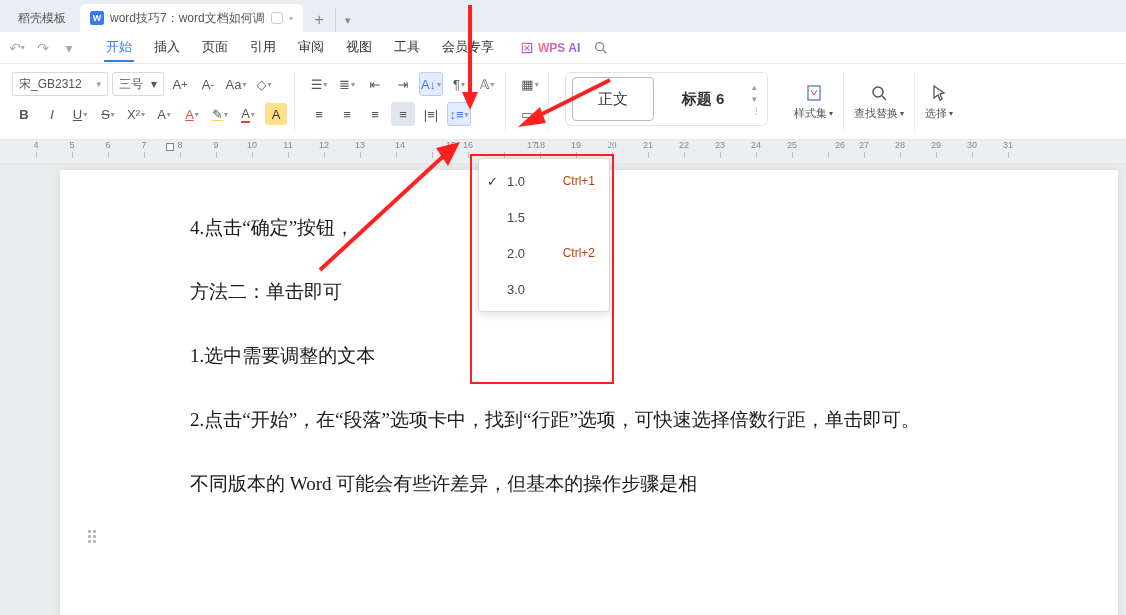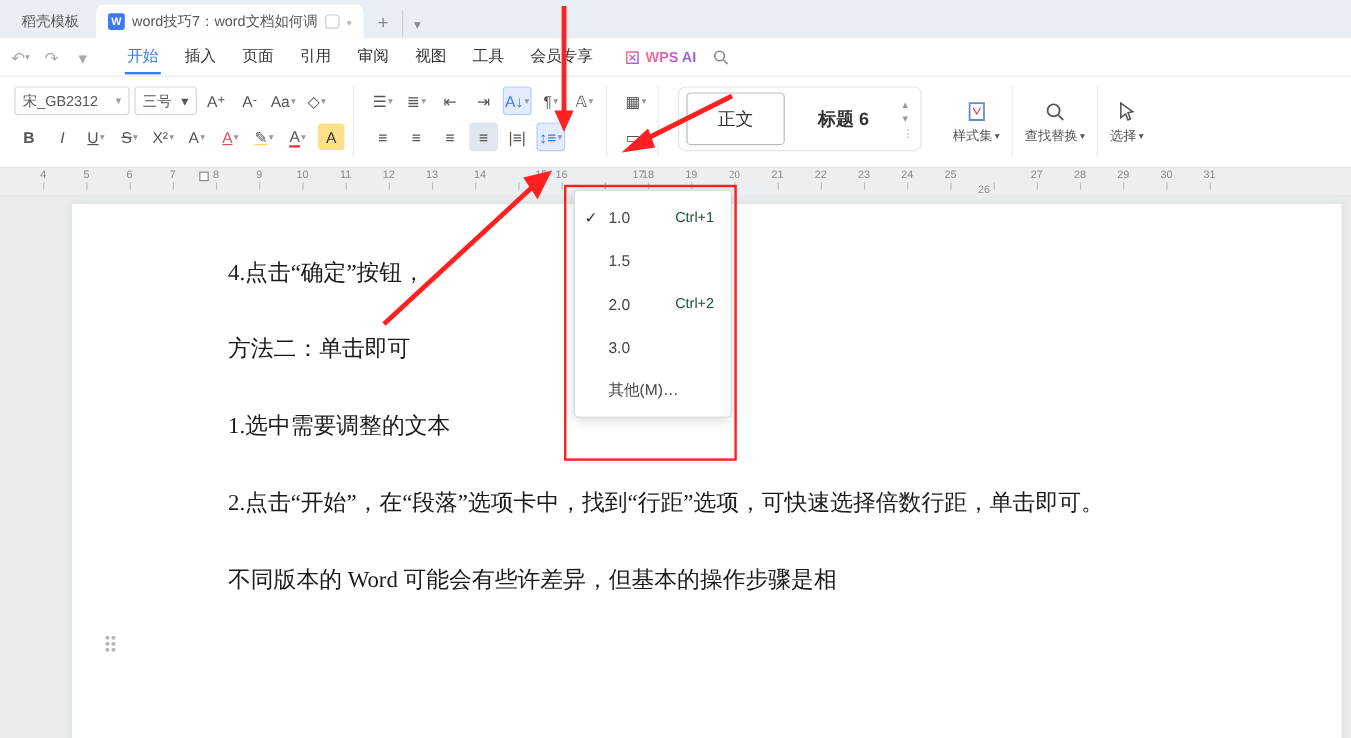--- a/index.html
+++ b/index.html
@@ -46,21 +46,21 @@
   .ruler .num { position:absolute; top:0; transform:translateX(-50%); }
   .ruler .indent { position:absolute; top:3px; width:8px; height:8px; border:1px solid #888; background:#fff; }
   .doc-area { position:relative; height:451px; background:#e8eced; }
   .paper { position:absolute; left:60px; top:6px; right:8px; bottom:-200px; background:#fff; box-shadow:0 0 8px rgba(0,0,0,.07); padding:40px 90px 0 130px; }
   .para { font-size:19px; color:#1a1a1a; line-height:1.9; margin:0 0 28px 0; font-family:"SimSun","宋体",serif; }
   .handle { position:absolute; left:88px; top:366px; width:12px; height:12px; display:grid; grid-template-columns:repeat(2,3px); grid-auto-rows:3px; gap:2px; }
   .handle span { width:3px; height:3px; background:#b0b5ba; border-radius:1px; }
   .dropdown { position:absolute; top:158px; left:478px; width:132px; background:#fff; border:1px solid #d6d9de; border-radius:4px; box-shadow:0 3px 10px rgba(0,0,0,.12); padding:4px 0; font-size:13px; color:#444; z-index:5; }
   .dd-item { display:flex; align-items:center; justify-content:space-between; height:36px; padding:0 14px 0 28px; position:relative; }
   .dd-item .check { position:absolute; left:8px; color:#333; font-size:13px; }
-  .dd-item .sc { color:#14532d; font-size:12px; }
+  .dd-item .sc { color:#c2410c; font-size:12px; }
   .redbox { position:absolute; border:2.5px solid #ff2121; pointer-events:none; }
   svg.arrow { position:absolute; pointer-events:none; }
   .arrow line { stroke:#ff2121; stroke-width:4; }
   .arrow polygon { fill:#ff2121; }
 </style>
 </head>
 <body>
 
 <div class="tabbar">
   <div class="tab">
@@ -285,21 +285,21 @@
     <div class="num" style="left: 648px;">21</div>
     <div class="tick" style="left: 684px;"></div>
     <div class="num" style="left: 684px;">22</div>
     <div class="tick" style="left: 720px;"></div>
     <div class="num" style="left: 720px;">23</div>
     <div class="tick" style="left: 756px;"></div>
     <div class="num" style="left: 756px;">24</div>
     <div class="tick" style="left: 792px;"></div>
     <div class="num" style="left: 792px;">25</div>
     <div class="tick" style="left: 828px;"></div>
-    <div class="num" style="left: 820px; margin-top: 13px;">26</div>
+    <div class="num" style="left: 840px;">26</div>
     <div class="tick" style="left: 864px;"></div>
     <div class="num" style="left: 864px;">27</div>
     <div class="tick" style="left: 900px;"></div>
     <div class="num" style="left: 900px;">28</div>
     <div class="tick" style="left: 936px;"></div>
     <div class="num" style="left: 936px;">29</div>
     <div class="tick" style="left: 972px;"></div>
     <div class="num" style="left: 972px;">30</div>
     <div class="tick" style="left: 1008px;"></div>
     <div class="num" style="left: 1008px;">31</div>
@@ -336,24 +336,20 @@
     <div class="dd-item">
       <span>1.5</span>
       <span class="sc"></span>
     </div>
     <div class="dd-item">
       <span>2.0</span>
       <span class="sc">Ctrl+2</span>
     </div>
     <div class="dd-item">
       <span>3.0</span>
-      <span class="sc"></span>
-    </div>
-    <div class="dd-item">
-      <span>其他(M)…</span>
       <span class="sc"></span>
     </div>
   </div>
 
 <div class="redbox" style="top:154px;left:470px;width:144px;height:230px;"></div>
 
 <svg class="arrow" style="top:0;left:440px;width:60px;height:120px;">
   <line x1="30" y1="5" x2="30" y2="95"></line>
   <polygon points="30,110 22,92 38,92"></polygon>
 </svg>

